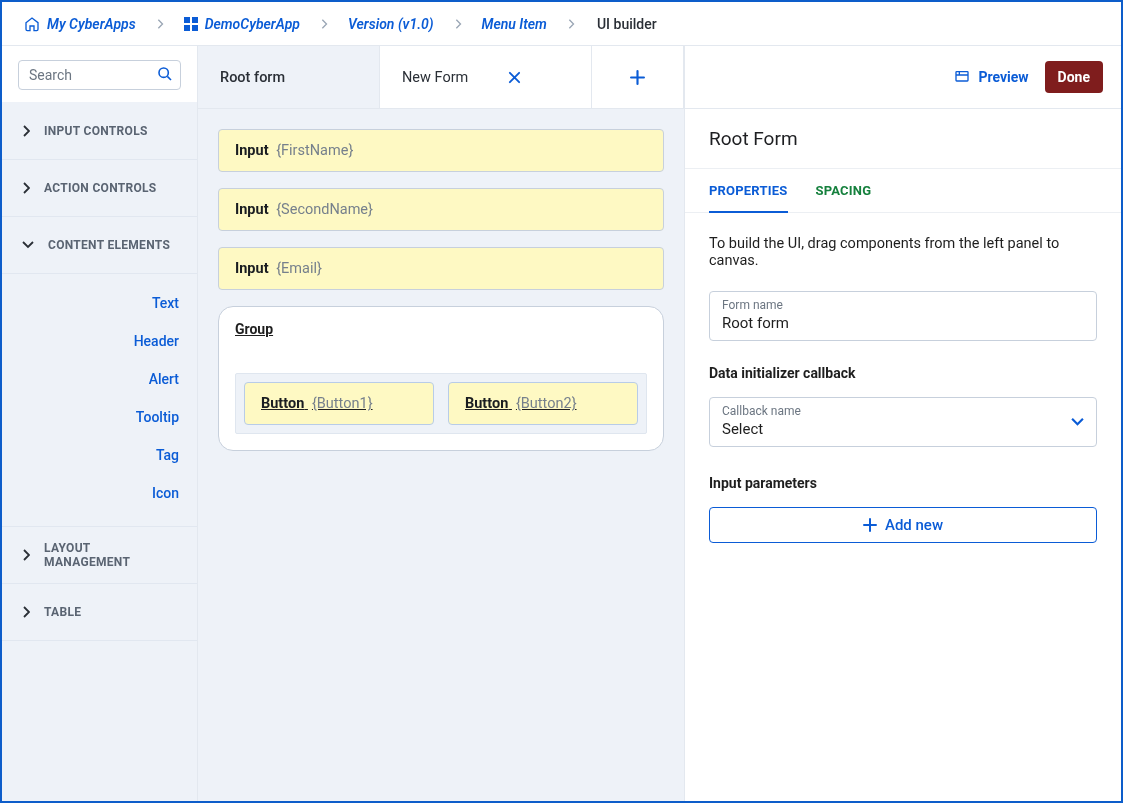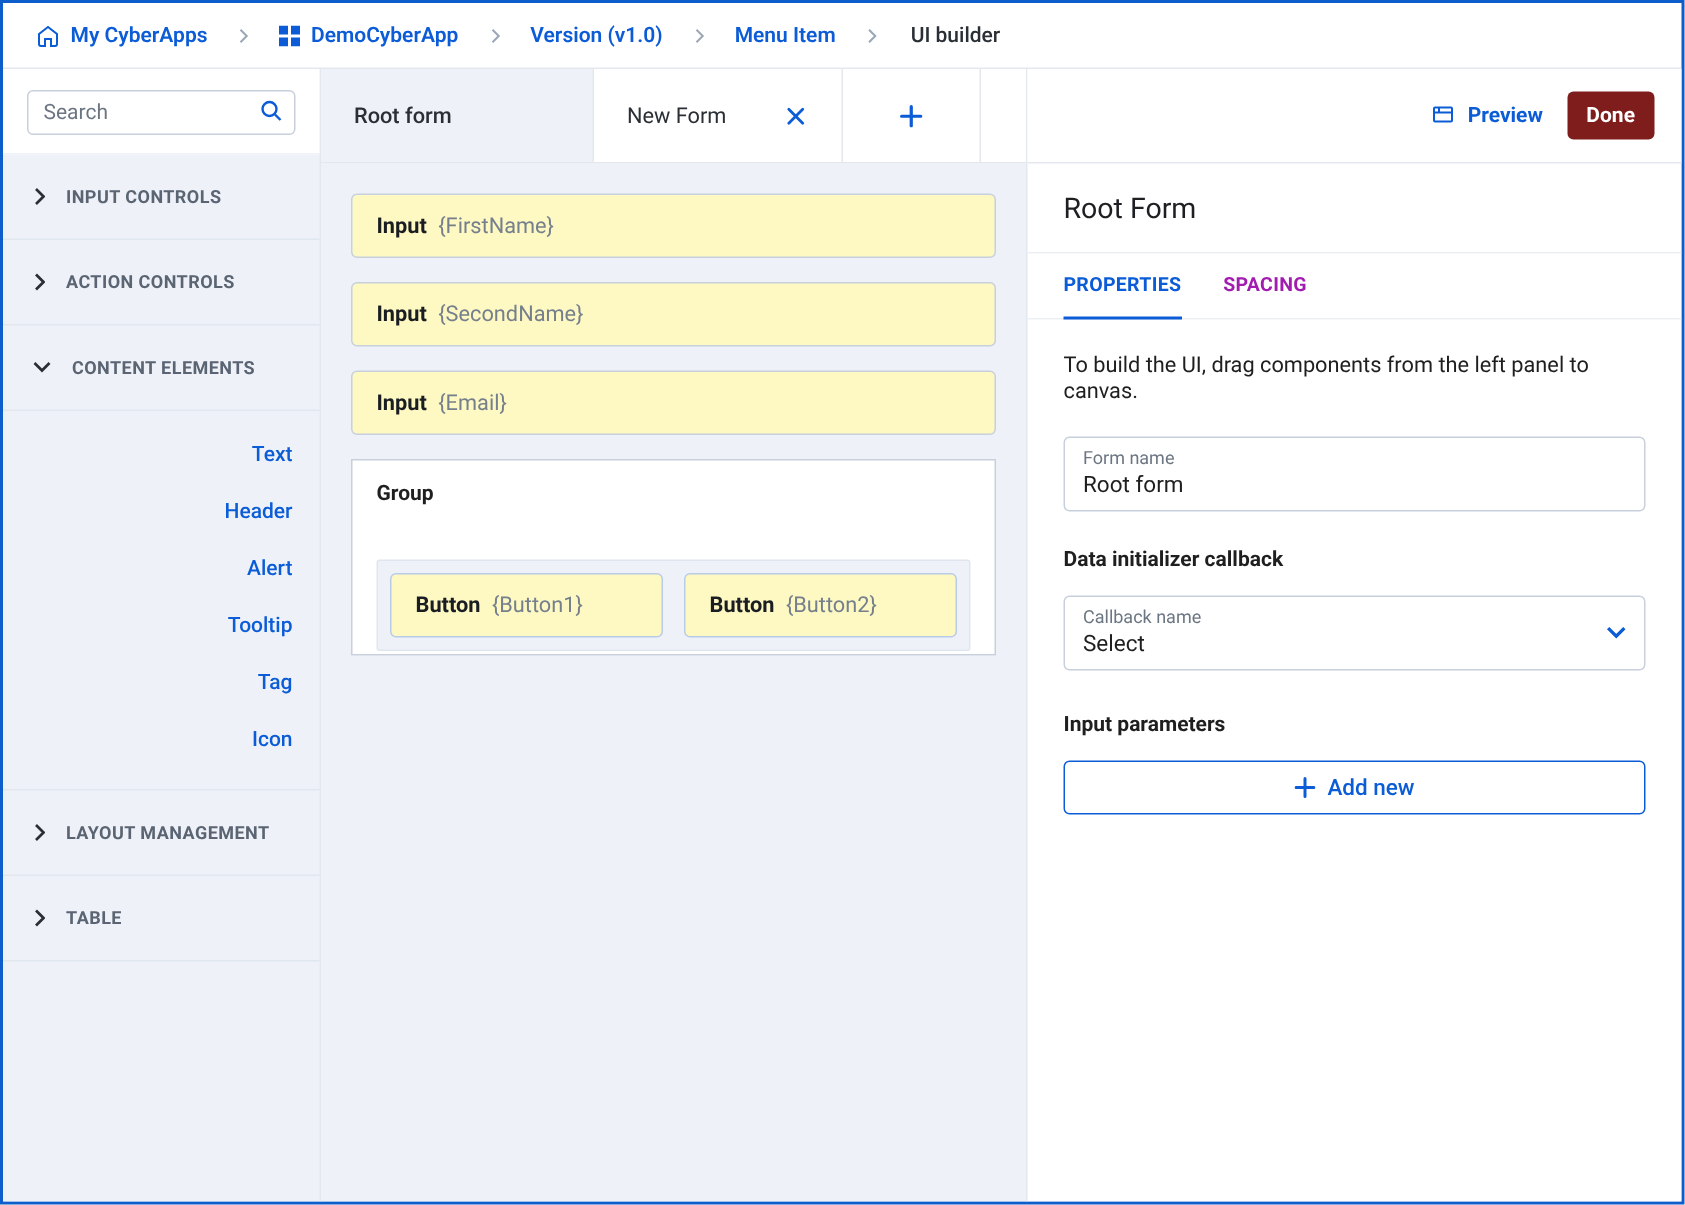--- a/index.html
+++ b/index.html
@@ -1,21 +1,21 @@
 <!DOCTYPE html>
 <html><head>
 <meta charset="utf-8">
 <style>
   * { box-sizing: border-box; margin: 0; padding: 0; font-family: -apple-system, BlinkMacSystemFont, "Segoe UI", Roboto, Arial, sans-serif; }
   html, body { width: 1123px; height: 803px; }
   body { border: 2px solid #0d5dca; background: #fff; color: #1f1f1f; font-size: 14px; }
 
   
   .breadcrumb { height: 44px; border-bottom: 1px solid #e3e8ef; display: flex; align-items: center; padding: 0 18px; gap: 4px; }
-  .bc-link { color: #0b5cd6; font-weight: 600; display: inline-flex; align-items: center; gap: 7px; cursor: pointer; padding: 0 4px; }
+  .bc-link { color: #0b5cd6; font-weight: 600; display: inline-flex; align-items: center; gap: 7px; cursor: pointer; padding: 0 4px; font-style: italic; }
   .bc-icon { display:inline-flex; }
   .bc-chevron { color: #9aa6b5; padding: 0 12px; display:inline-flex; }
   .bc-current { color: #2a2f36; font-weight: 500; padding-left: 6px; }
 
   .shell { display:flex; height: calc(100% - 44px); }
 
   
   .sidebar { width: 212px; border-right: 1px solid #e3e8ef; background: #eef2f8; display:flex; flex-direction:column; }
   .search-wrap { padding: 14px 16px 12px; background:#fff; border-bottom:1px solid #eef2f8; }
   .search { position:relative; }
@@ -38,31 +38,31 @@
   .tab.plus { width:92px; justify-content:center; color:#0b5cd6; }
   .tabbar-spacer { flex:1; }
   .tabbar-actions { display:flex; align-items:center; gap:16px; padding-right:18px; }
   .preview { color:#0b5cd6; font-weight:700; display:inline-flex; align-items:flex-start; gap:8px; cursor:pointer; }
   .done-btn { background:#7f1d1d; color:#fff; border:none; border-radius:4px; font-weight:700; padding:8px 13px; cursor:pointer; font-size:14px; }
 
   .canvas { padding:20px; display:flex; flex-direction:column; gap:16px; }
   .block { background:#fef9c3; border:1px solid #c7d0dc; border-radius:4px; padding:12px 16px; font-size:14.5px; cursor:pointer; }
   .block .bl-type { font-weight:700; color:#1a1d21; }
   .block .bl-param { color:#76808c; margin-left:4px; }
-  .group-block { background:#fff; border:1px solid #c7d0dc; border-radius:0; padding:14px 16px 2px; }
+  .group-block { background:#fff; border:1px solid #c7d0dc; border-radius:15px; padding:14px 16px 16px;text-decoration:underline; }
   .group-block .g-title { font-weight:700; margin-bottom:12px; }
   .g-inner { background:#eef2f8; border:1px solid #dfe6ef; padding:8px; display:flex; gap:14px; border-radius:2px;margin-top:36px; }
   .g-inner .block { flex:1; border:1px solid #b8cce8; }
 
   
   .rpanel { width: 437px; border-left:1px solid #e3e8ef; background:#fff; display:flex; flex-direction:column; }
   .rp-header { padding:18px 24px 18px; border-bottom:1px solid #eceff3; }
   .rp-title { font-size:19px; font-weight:400; color:#1e1f22; }
   .rp-tabs { display:flex; gap:28px; padding:14px 24px 0; border-bottom:1px solid #eceff3; }
-  .rp-tab { font-size:13px; font-weight:700; color:#a21caf; padding-bottom:14px; cursor:pointer; position:relative; letter-spacing:0.2px; }
+  .rp-tab { font-size:13px; font-weight:700; color:#15803d; padding-bottom:14px; cursor:pointer; position:relative; letter-spacing:0.2px; }
   .rp-tab.active { color:#0b5cd6; }
   .rp-tab.active::after { content:""; position:absolute; left:0; right:0; bottom:-1px; height:2px; background:#0b5cd6; }
   .rp-body { padding:22px 24px; overflow:auto; }
   .rp-hint { color:#1f1f1f; font-size:14.5px; margin-bottom:22px; }
   .field { border:1px solid #c7d0dc; border-radius:4px; padding:6px 12px 8px; margin-bottom:24px; }
   .field-label { font-size:12px; color:#6c7682; }
   .field-value { font-size:15px; color:#1f1f1f; margin-top:2px; }
   .sect-h { font-weight:700; color:#1f1f1f; margin-bottom:16px; }
   .select { border:1px solid #c7d0dc; border-radius:4px; padding:6px 12px 8px; position:relative; cursor:pointer; margin-bottom:28px; }
   .select .sel-label { font-size:12px; color:#6c7682; }
@@ -195,21 +195,21 @@
         </span>
       <span class="lbl">TABLE</span>
     </div>
   </aside>
 
   <section class="mid">
     <div class="tabbar">
       <div class="tab active" style="width:182px">
         <span>Root form</span>
       </div>
-      <div class="tab" style="width:166px">
+      <div class="tab" style="width:212px">
         <span>New Form</span>
         <span class="close-x">
           <svg width="13" height="13" viewBox="0 0 14 14">
               <path d="M2 2l10 10M12 2L2 12" stroke="#0b5cd6" stroke-width="2" stroke-linecap="round"></path>
             </svg>
         </span>
       </div>
       <div class="tab plus">
         <span>
           <svg width="15" height="15" viewBox="0 0 14 14">

